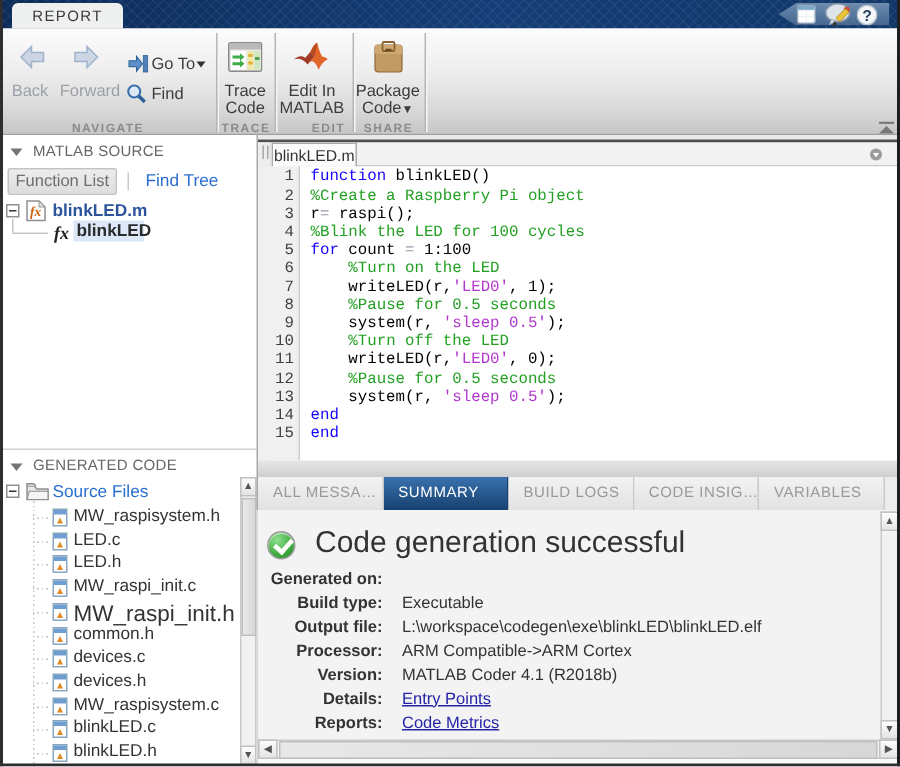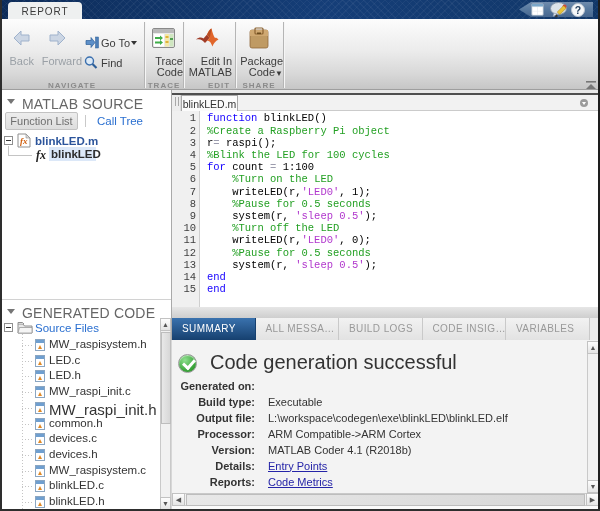--- a/index.html
+++ b/index.html
@@ -14,25 +14,25 @@
  color:#3a3a3a;font-size:10px;letter-spacing:.9px;text-align:center;line-height:19px}
 #tail{left:519px;top:2px;width:74px;height:15px;
  background:linear-gradient(180deg,#708cad,#587aa0 45%,#47678f);
  clip-path:polygon(12px 0,100% 0,100% 100%,12px 100%,0 50%)}
 
 #toolbar{left:0;top:19px;width:600px;height:71px;
  background:linear-gradient(180deg,#fcfcfc,#ececec 45%,#d8d8d8 78%,#c6c6c6);
  border-bottom:1px solid #9e9e9e}
 .sep{top:22px;width:1px;height:66px;background:#b5b5b5;box-shadow:1px 0 0 #f5f5f5}
 .glabel{top:81px;height:10px;font-size:8px;font-weight:bold;color:#8b8b8b;letter-spacing:1px;text-align:center}
-.tlab{font-size:11px;color:#3c3c3c;text-align:right;line-height:11px}
+.tlab{font-size:11px;color:#3c3c3c;text-align:center;line-height:11px}
 .tlab.dis{color:#9aa0a6}
 
 #lpanel{left:1px;top:90px;width:170px;height:420px;background:#fff}
-.phead{font-size:14px;color:#666;letter-spacing:.2px}
+.phead{font-size:10px;color:#666;letter-spacing:.2px}
 .tri{width:0;height:0;border-left:4px solid transparent;border-right:4px solid transparent;border-top:5px solid #757575}
 #flbtn{left:4px;top:22px;width:73px;height:18px;background:linear-gradient(#ededed,#ddd);
  border:1px solid #c2c2c2;border-radius:2px;color:#6e6e6e;font-size:11px;text-align:center;line-height:17px}
 .blink{color:#2a6fd0}
 .expander{width:9px;height:9px;background:#fff;border:1px solid #8f8f8f;position:absolute}
 .expander:after{content:"";position:absolute;left:1px;top:3px;width:5px;height:1px;background:#333}
 .trow{position:absolute;font-size:11px;white-space:nowrap}
 
 .ficon{position:absolute;width:10px;height:12px;background:#fff;border:1px solid #8ba6c2}
 .ficon:before{content:"";position:absolute;left:0;top:0;width:8px;height:3px;background:#6f9fd0}
@@ -172,21 +172,21 @@
 <svg class="abs" style="left:585px;top:81px" width="12" height="9" viewBox="0 0 12 9">
  <rect x="1" y="0" width="10" height="1.6" fill="#777"></rect>
  <path d="M6 3 L11 8 L1 8 Z" fill="#777"></path>
 </svg>
 
 <div class="abs" id="lpanel">
  <div class="abs tri" style="left:6px;top:9px"></div>
  <div class="abs phead" style="left:21px;top:6px">MATLAB SOURCE</div>
  <div class="abs" id="flbtn">Function List</div>
  <div class="abs" style="left:84px;top:25px;width:1px;height:12px;background:#c9c9c9"></div>
- <div class="abs blink" style="left:96px;top:25px;font-size:11.5px">Call Tree</div>
+ <div class="abs blink" style="left:96px;top:25px;font-size:11.5px">Find Tree</div>
 
  <div class="expander" style="left:3px;top:46px"></div>
  <svg class="abs" style="left:16px;top:43px" width="14" height="15" viewBox="0 0 14 15">
   <path d="M1 1 L9 1 L13 5 L13 14 L1 14 Z" fill="#fff" stroke="#8f8f8f"></path>
   <path d="M9 1 L9 5 L13 5 Z" fill="#dcdcdc" stroke="#8f8f8f" stroke-width=".6"></path>
   <text x="3" y="11" font-size="9" font-style="italic" font-weight="bold" fill="#d06010" font-family="Liberation Serif">fx</text>
  </svg>
  <div class="trow" style="left:34px;top:45px;font-weight:bold;color:#2b549b;font-size:11.5px">blinkLED.m</div>
  <div class="conn" style="left:7px;top:56px;width:1px;height:9px"></div>
  <div class="conn" style="left:7px;top:65px;width:24px;height:1px"></div>
@@ -285,22 +285,22 @@
     system(r, <span class="st">'sleep 0.5'</span>);
     <span class="cm">%Turn off the LED</span>
     writeLED(r,<span class="st">'LED0'</span>, 0);
     <span class="cm">%Pause for 0.5 seconds</span>
     system(r, <span class="st">'sleep 0.5'</span>);
 <span class="kw">end</span>
 <span class="kw">end</span></pre>
 
 <div class="abs" id="hsplit"></div>
 <div class="abs" id="stabs">
+ <div class="stab">ALL MESSA…</div>
  <div class="stab sel">SUMMARY</div>
- <div class="stab">ALL MESSA…</div>
  <div class="stab">BUILD LOGS</div>
  <div class="stab">CODE INSIG…</div>
  <div class="stab">VARIABLES</div>
 </div>
 <div class="abs" id="scontent"></div>
 <div class="abs" id="check"></div>
 <div class="abs" id="stitle">Code generation successful</div>
 <div id="srows">
     <div class="srow" style="top:379.8px">
       <span class="slab">Generated on:</span>

